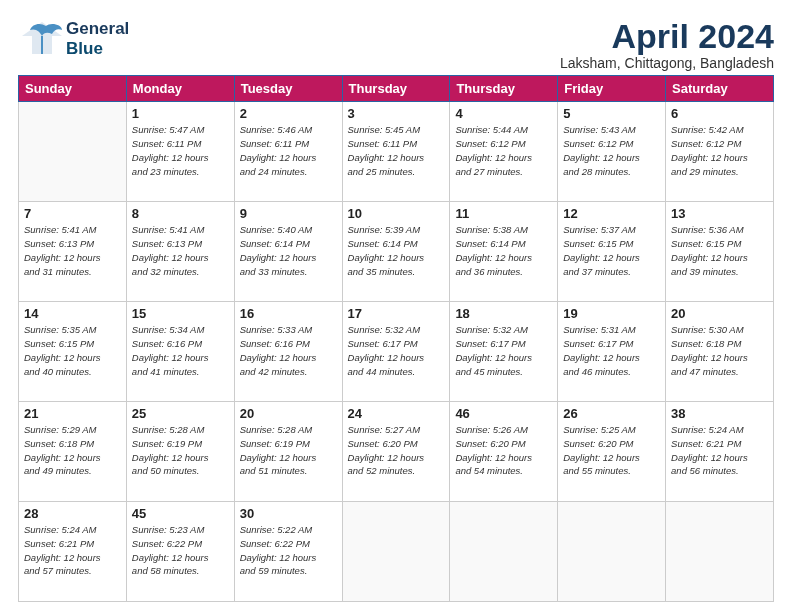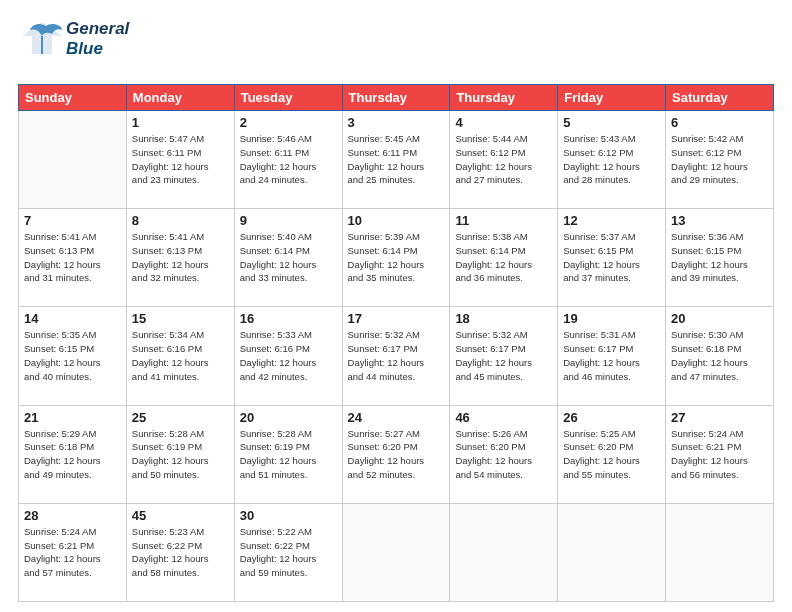--- a/index.html
+++ b/index.html
@@ -14,22 +14,21 @@
       width: 792px;
       height: 612px;
       padding: 18px 18px 10px 18px;
       display: flex;
       flex-direction: column;
     }
     .header {
       display: flex;
       align-items: flex-start;
       justify-content: space-between;
-      margin-bottom: 24px;
-      font-style: italic;
+      margin-bottom: 4px;
     }
     .logo {
       display: flex;
       flex-direction: column;
       align-items: flex-start;
     }
     .logo-row {
       display: flex;
       align-items: center;
       gap: 4px;
@@ -48,21 +47,21 @@
       color: #333;
     }
     .calendar {
       flex: 1;
       border: 1px solid #ccc;
       border-collapse: collapse;
       width: 100%;
       table-layout: fixed;
     }
     .calendar th {
-      background: #ef4444;
+      background: #be185d;
       color: white;
       text-align: left;
       padding: 5px 6px;
       font-size: 13px;
       font-weight: bold;
       border: 1px solid #2962a4;
     }
     .calendar td {
       border: 1px solid #ccc;
       vertical-align: top;
@@ -75,20 +74,21 @@
       font-size: 13px;
       font-weight: bold;
       color: #222;
       display: block;
       margin-bottom: 2px;
     }
     .day-info {
       font-size: 9.5px;
       line-height: 1.45;
       color: #333;
+      font-style: italic;
     }
     .empty-cell {
       background: #f9f9f9;
     }
     .week-row td {
       height: 88px;
     }
   </style>
 </head>
 <body>
@@ -104,20 +104,24 @@
 
             <path d="M28,8 C32,4 44,6 44,12 C40,10 36,12 34,16 C30,14 26,14 24,18 C22,14 18,10 12,12 C14,6 22,4 28,8 Z" fill="#4a90c4"></path>
             <path d="M24,18 L24,36" stroke="#4a90c4" stroke-width="2" fill="none"></path>
           </svg>
         </div>
         <div style="display:flex; flex-direction:column; line-height:1.15; margin-left:-4px;">
           <span style="font-size:17px; font-weight:bold; color:#1a3a5c;">General</span>
           <span style="font-size:17px; font-weight:bold; color:#0c4a6e;">Blue</span>
         </div>
       </div>
+    </div>
+    <div class="title-area">
+      <div class="month-title">April 2024</div>
+      <div class="subtitle">Laksham, Chittagong, Bangladesh</div>
     </div>
   </div>
 
   <table class="calendar">
     <thead>
       <tr>
         <th>Sunday</th>
         <th>Monday</th>
         <th>Tuesday</th>
         <th>Thursday</th>
@@ -233,21 +237,21 @@
           </td>
           <td>
             <span class="day-num">46</span>
             <div class="day-info">Sunrise: 5:26 AM<br>Sunset: 6:20 PM<br>Daylight: 12 hours<br>and 54 minutes.</div>
           </td>
           <td>
             <span class="day-num">26</span>
             <div class="day-info">Sunrise: 5:25 AM<br>Sunset: 6:20 PM<br>Daylight: 12 hours<br>and 55 minutes.</div>
           </td>
           <td>
-            <span class="day-num">27</span>
+            <span class="day-num">38</span>
             <div class="day-info">Sunrise: 5:24 AM<br>Sunset: 6:21 PM<br>Daylight: 12 hours<br>and 56 minutes.</div>
           </td>
         </tr>
         <tr class="week-row">
           <td>
             <span class="day-num">28</span>
             <div class="day-info">Sunrise: 5:24 AM<br>Sunset: 6:21 PM<br>Daylight: 12 hours<br>and 57 minutes.</div>
           </td>
           <td>
             <span class="day-num">45</span>

